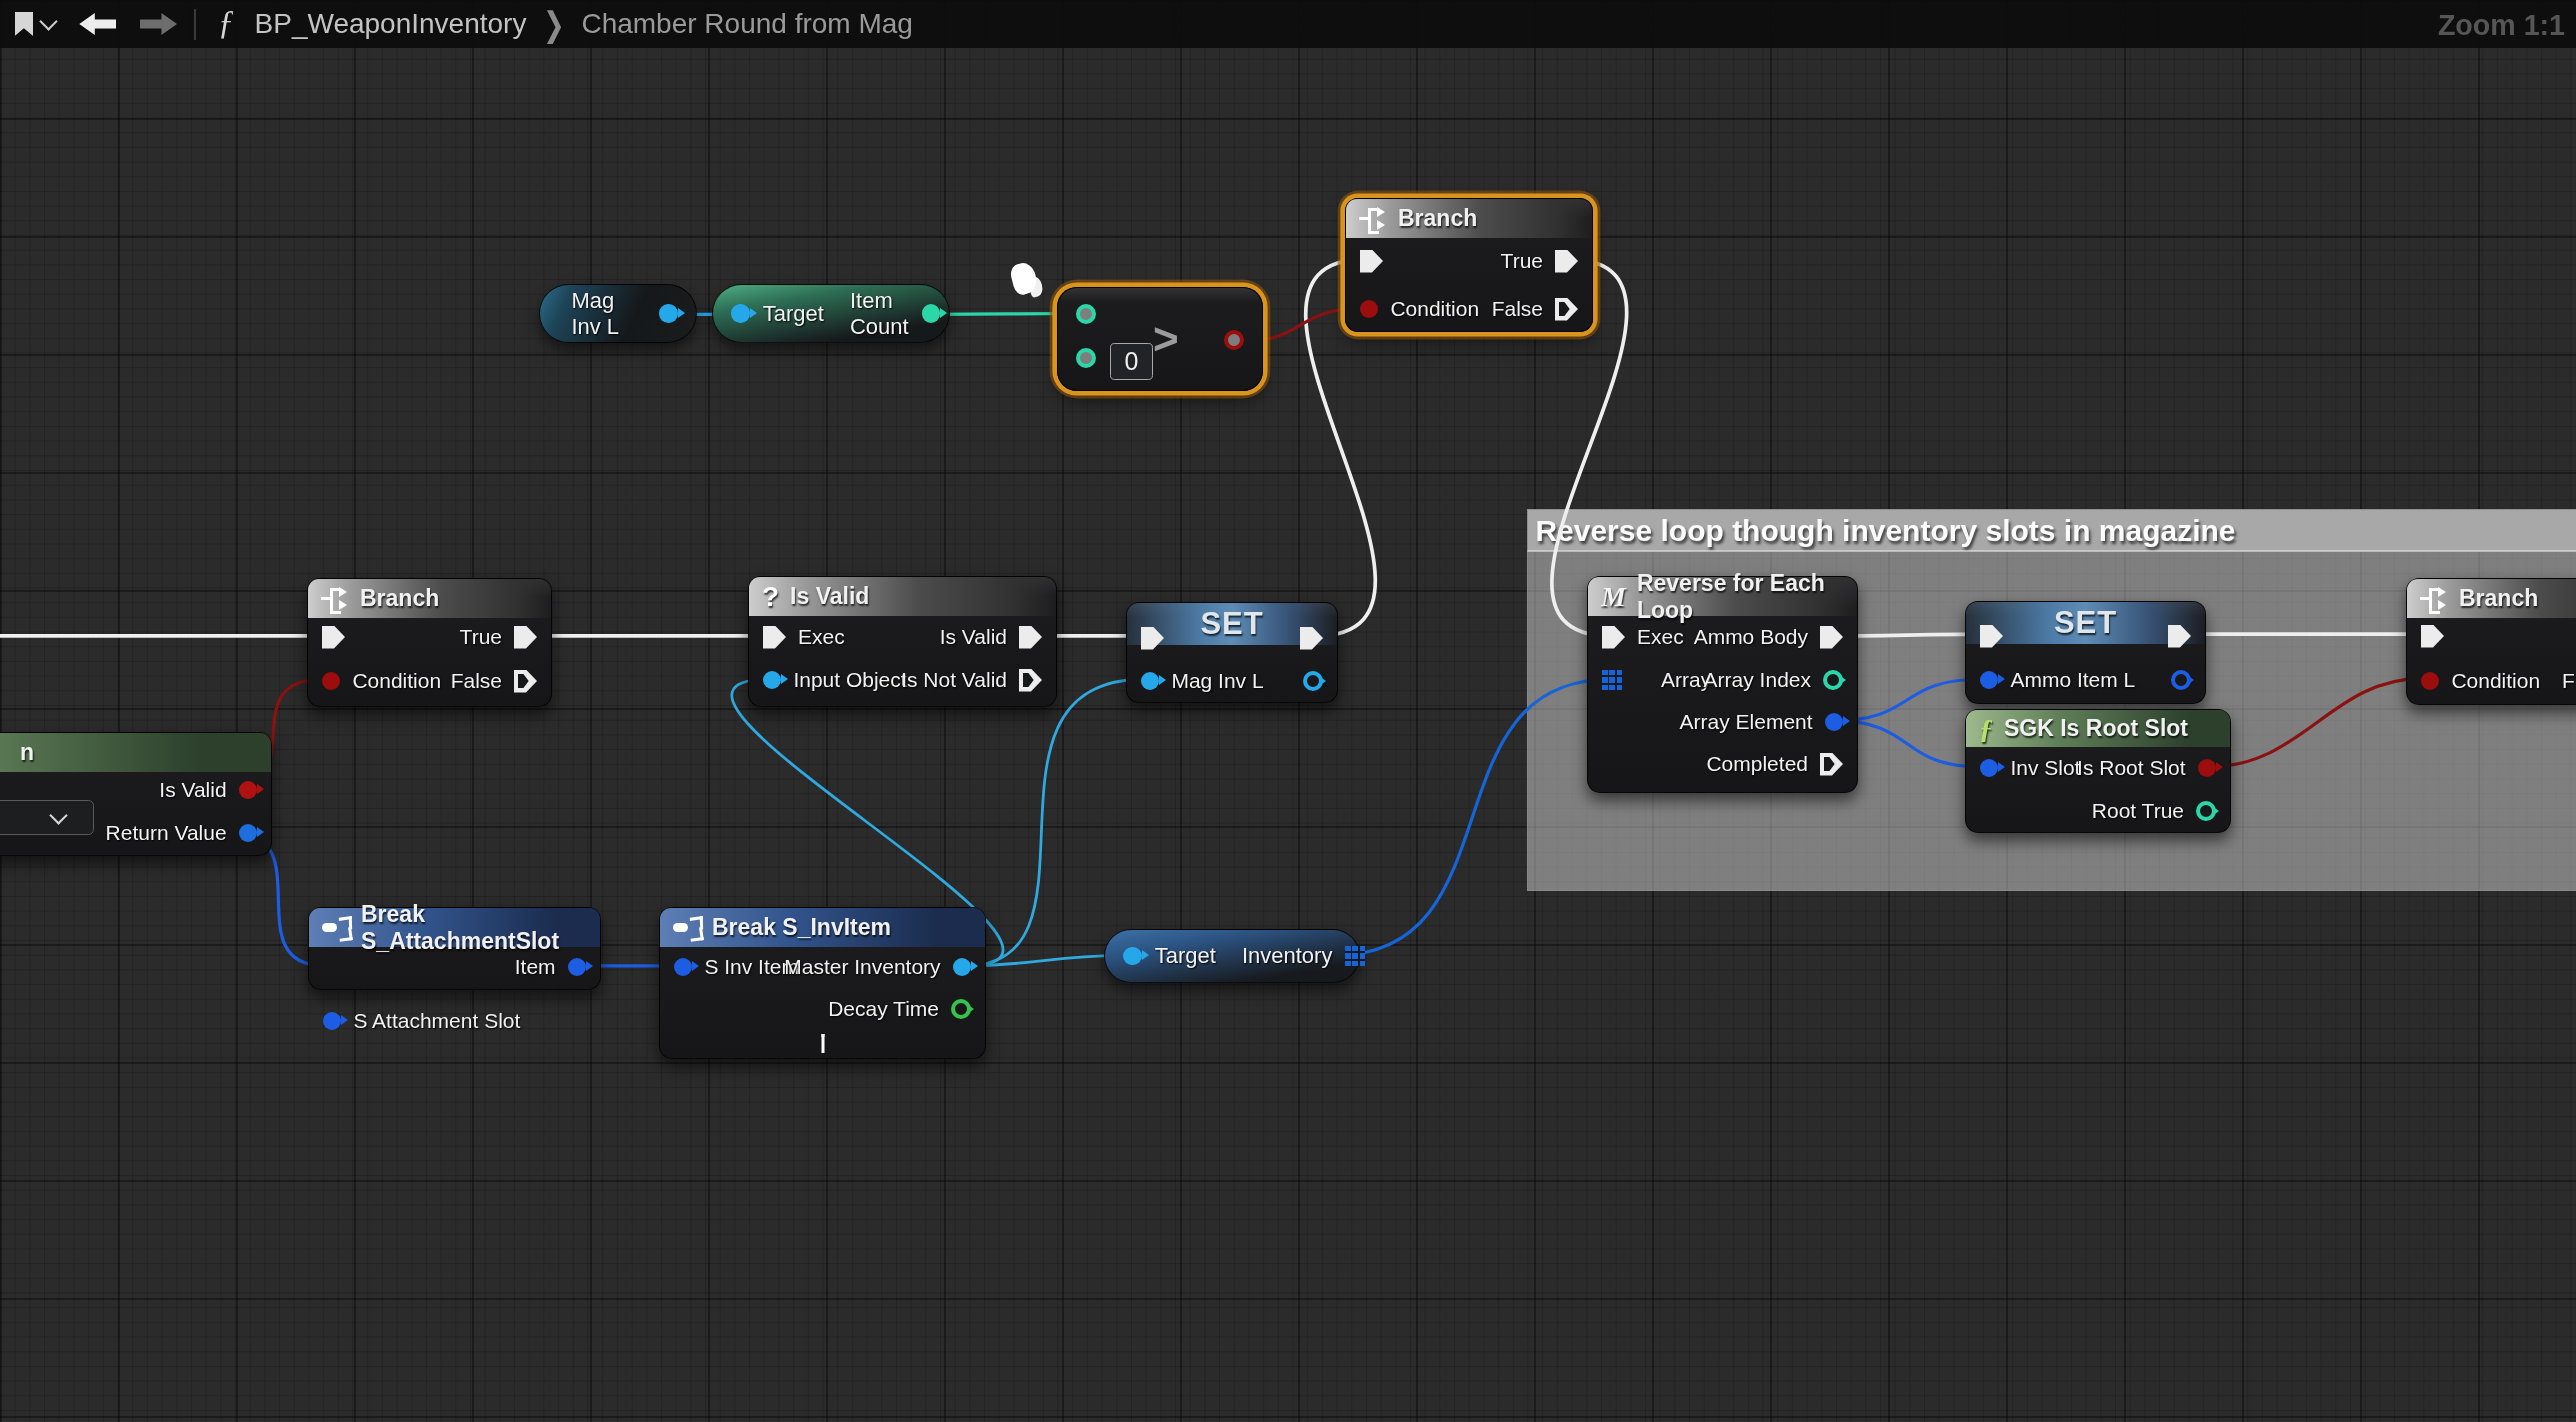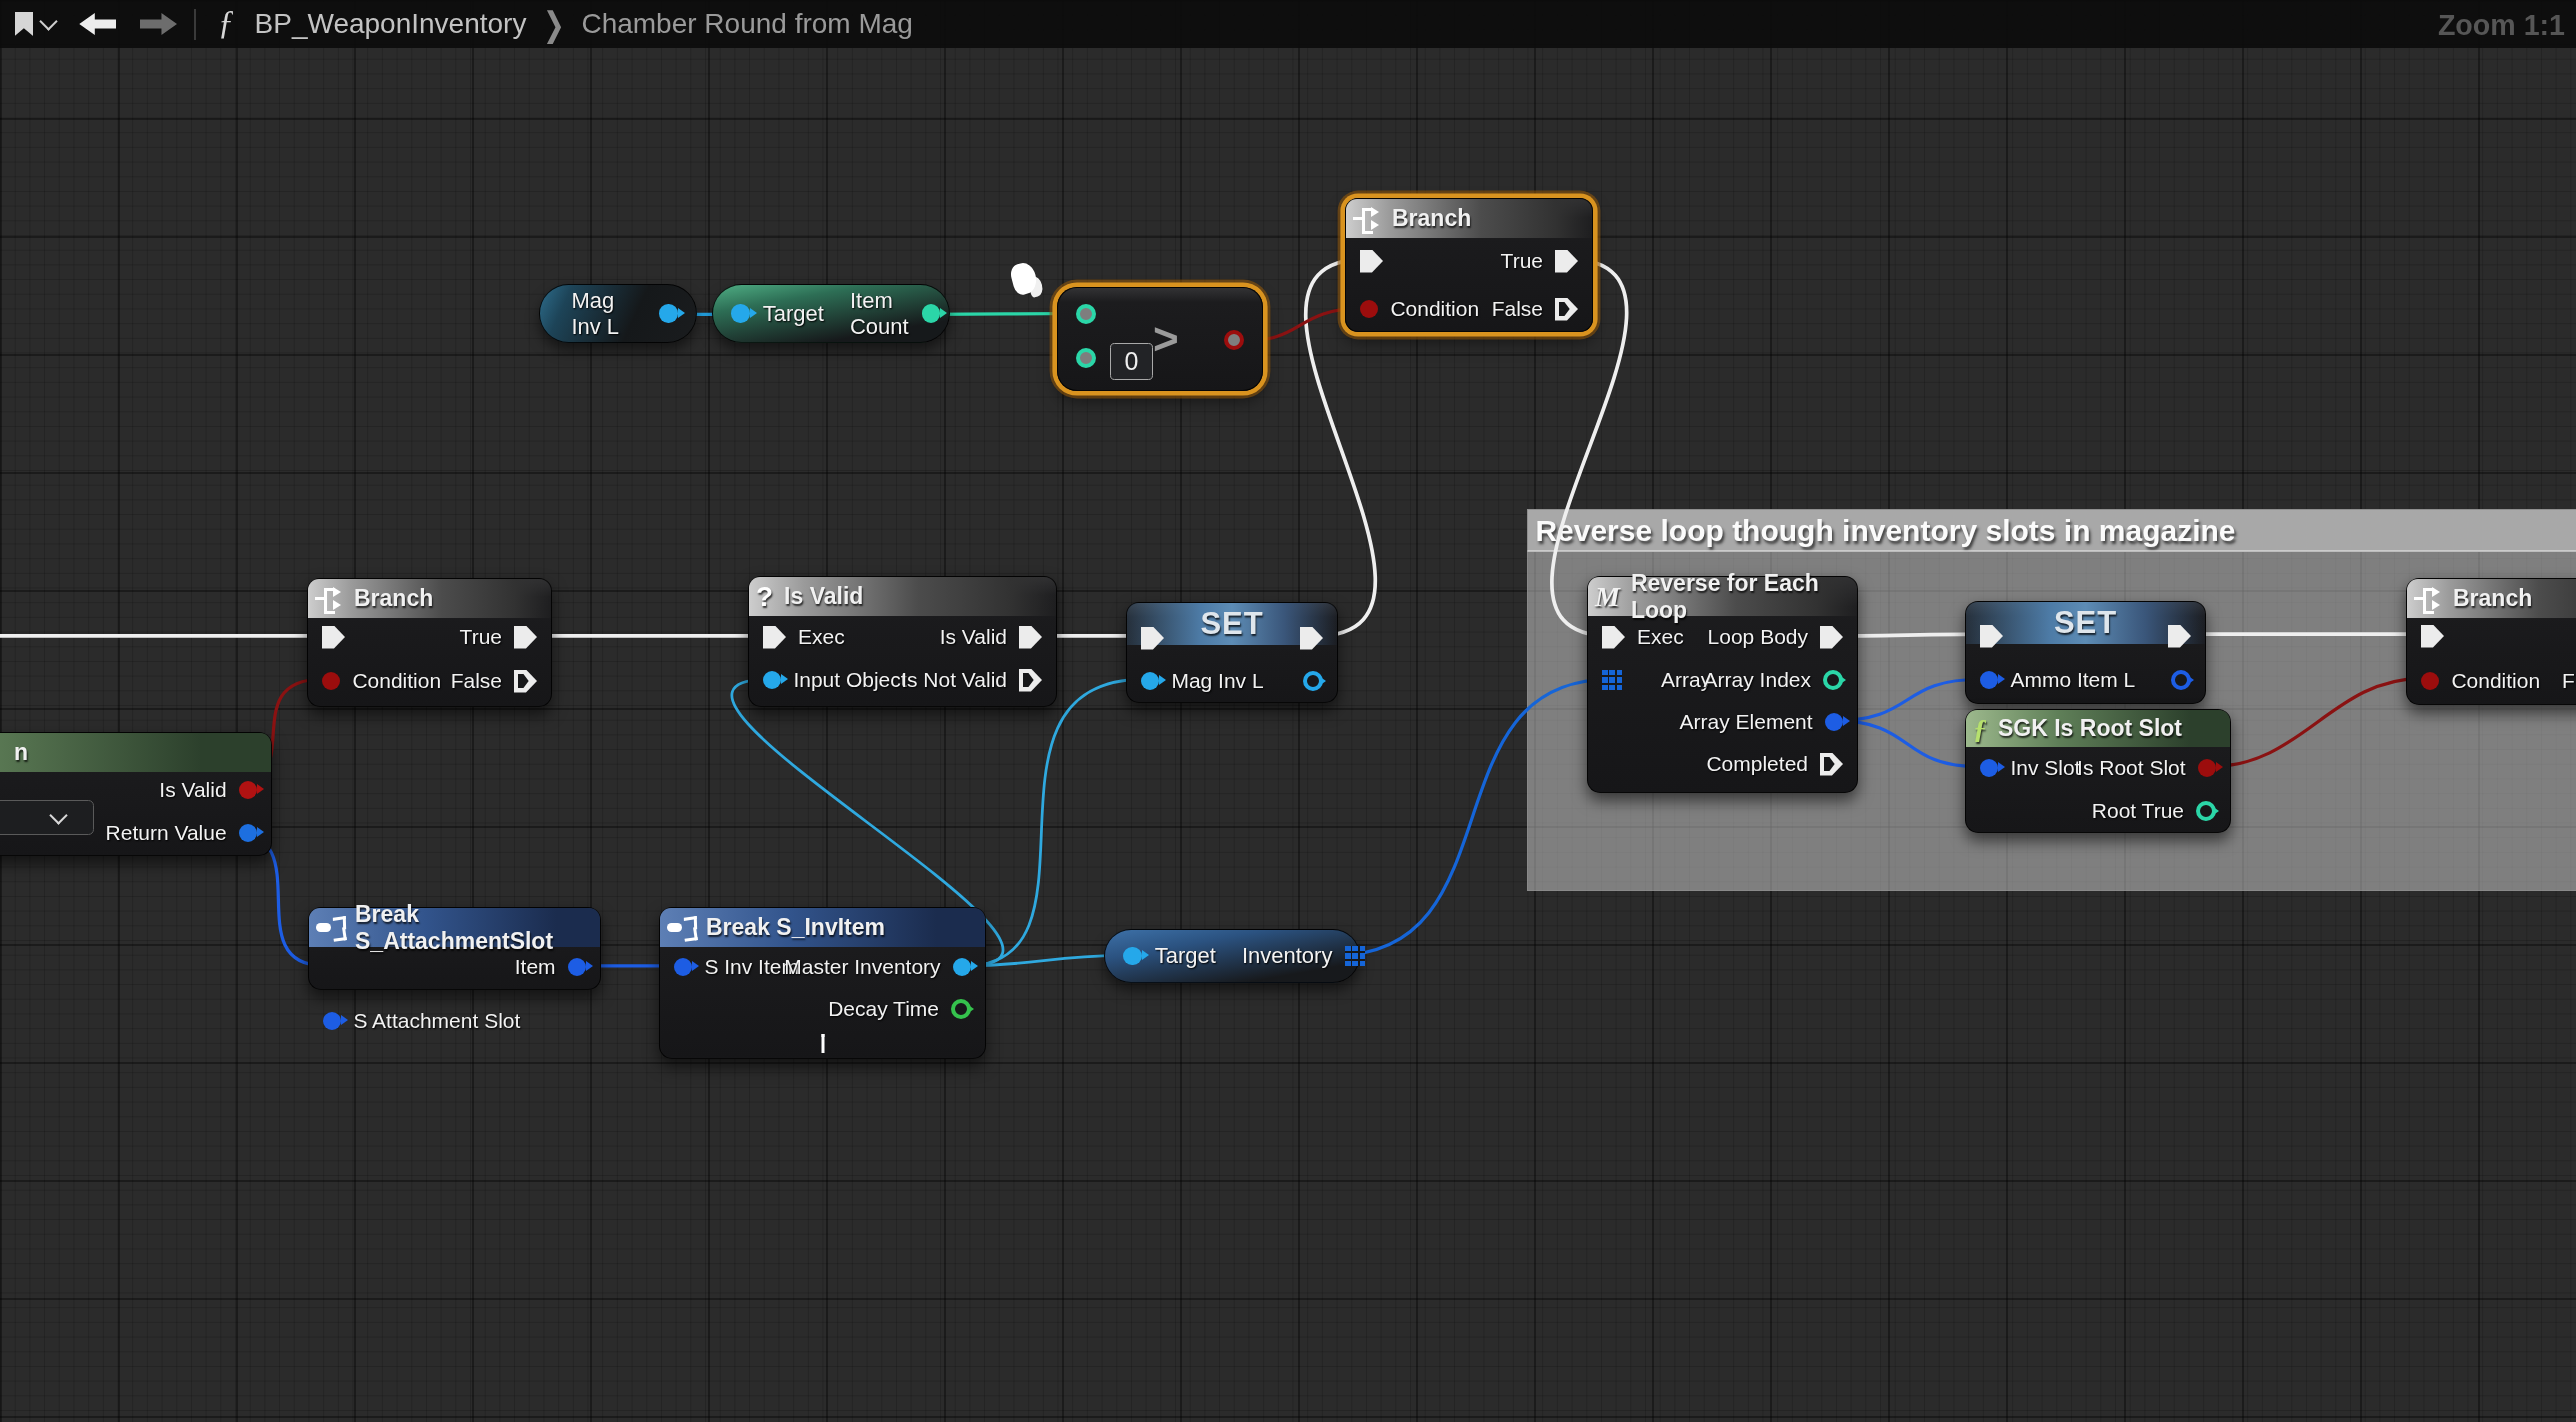--- a/index.html
+++ b/index.html
@@ -41,21 +41,21 @@
     clip-path:polygon(100% 0,100% 100%,0 100%);}
   
   #wires{position:absolute;left:0;top:0;z-index:2;}
   #wires path{fill:none;stroke-linecap:round;}
   
   .node{position:absolute;z-index:3;border-radius:13px;border:1.8px solid rgba(0,0,0,.85);
     background:linear-gradient(180deg,#323234 0%,#1c1c1e 14%,#161618 100%);
     box-shadow:0 7.4px 14.7px rgba(0,0,0,.55);}
   .sel{box-shadow:0 0 0 4.6px #d9931f,0 0 0 7.4px rgba(150,90,10,.55),0 9.2px 16.6px rgba(0,0,0,.5);}
   .hdr{position:absolute;left:0;right:0;top:0;height:39px;border-radius:11px 11px 0 0;
-    display:flex;align-items:center;gap:11px;padding:0 7px;box-sizing:border-box;
+    display:flex;align-items:center;gap:11px;padding:0 13px;box-sizing:border-box;
     font-size:23px;font-weight:bold;color:#f1f1f1;text-shadow:0.9px 1.8px 1.8px rgba(0,0,0,.75);}
   .hdr-gray{background:linear-gradient(90deg,#cdcdcd 0%,#9a9a9a 18%,#4c4c4c 55%,#323232 85%,rgba(40,40,40,.2) 100%);}
   .hdr-break{background:linear-gradient(90deg,#5d7fb5 0%,#32548c 40%,#1b2c4e 85%);}
   .hdr-green{background:linear-gradient(90deg,#9db98d 0%,#5f7f58 35%,#2c402c 85%);}
   .hdr-set{background:linear-gradient(90deg,rgba(70,110,150,.25) 0%,#4d7ba6 35%,#5d8cb5 50%,#3a567a 75%,rgba(30,40,55,.2) 100%);
     height:42px;justify-content:center;font-size:31px;color:#dfe6ec;letter-spacing:0.9px;}
   .row{position:absolute;height:28px;display:flex;align-items:center;gap:12px;
     font-size:21px;color:#f2f2f2;text-shadow:0.9px 0.9px 1.8px #000;white-space:nowrap;}
   .row.l{left:14px;}
   .row.r{right:14px;flex-direction:row-reverse;}
@@ -354,21 +354,21 @@
     <div class="row l" style="top:46px;">
         <span class="pe"></span>
         <span>Exec</span>
       </div>
     <div class="row l" style="top:89px;gap:39px;">
         <span class="pgrid" style="color:#1565D8;"></span>
         <span>Array</span>
       </div>
     <div class="row r" style="top:46px;">
         <span class="pe"></span>
-        <span>Loop Body</span>
+        <span>Ammo Body</span>
       </div>
     <div class="row r" style="top:89px;">
         <span class="pd ring" style="color:#2BD6A8;"></span>
         <span>Array Index</span>
       </div>
     <div class="row r" style="top:131px;">
         <span class="pd" style="color:#1D5DE4;"></span>
         <span>Array Element</span>
       </div>
     <div class="row r" style="top:173px;">

